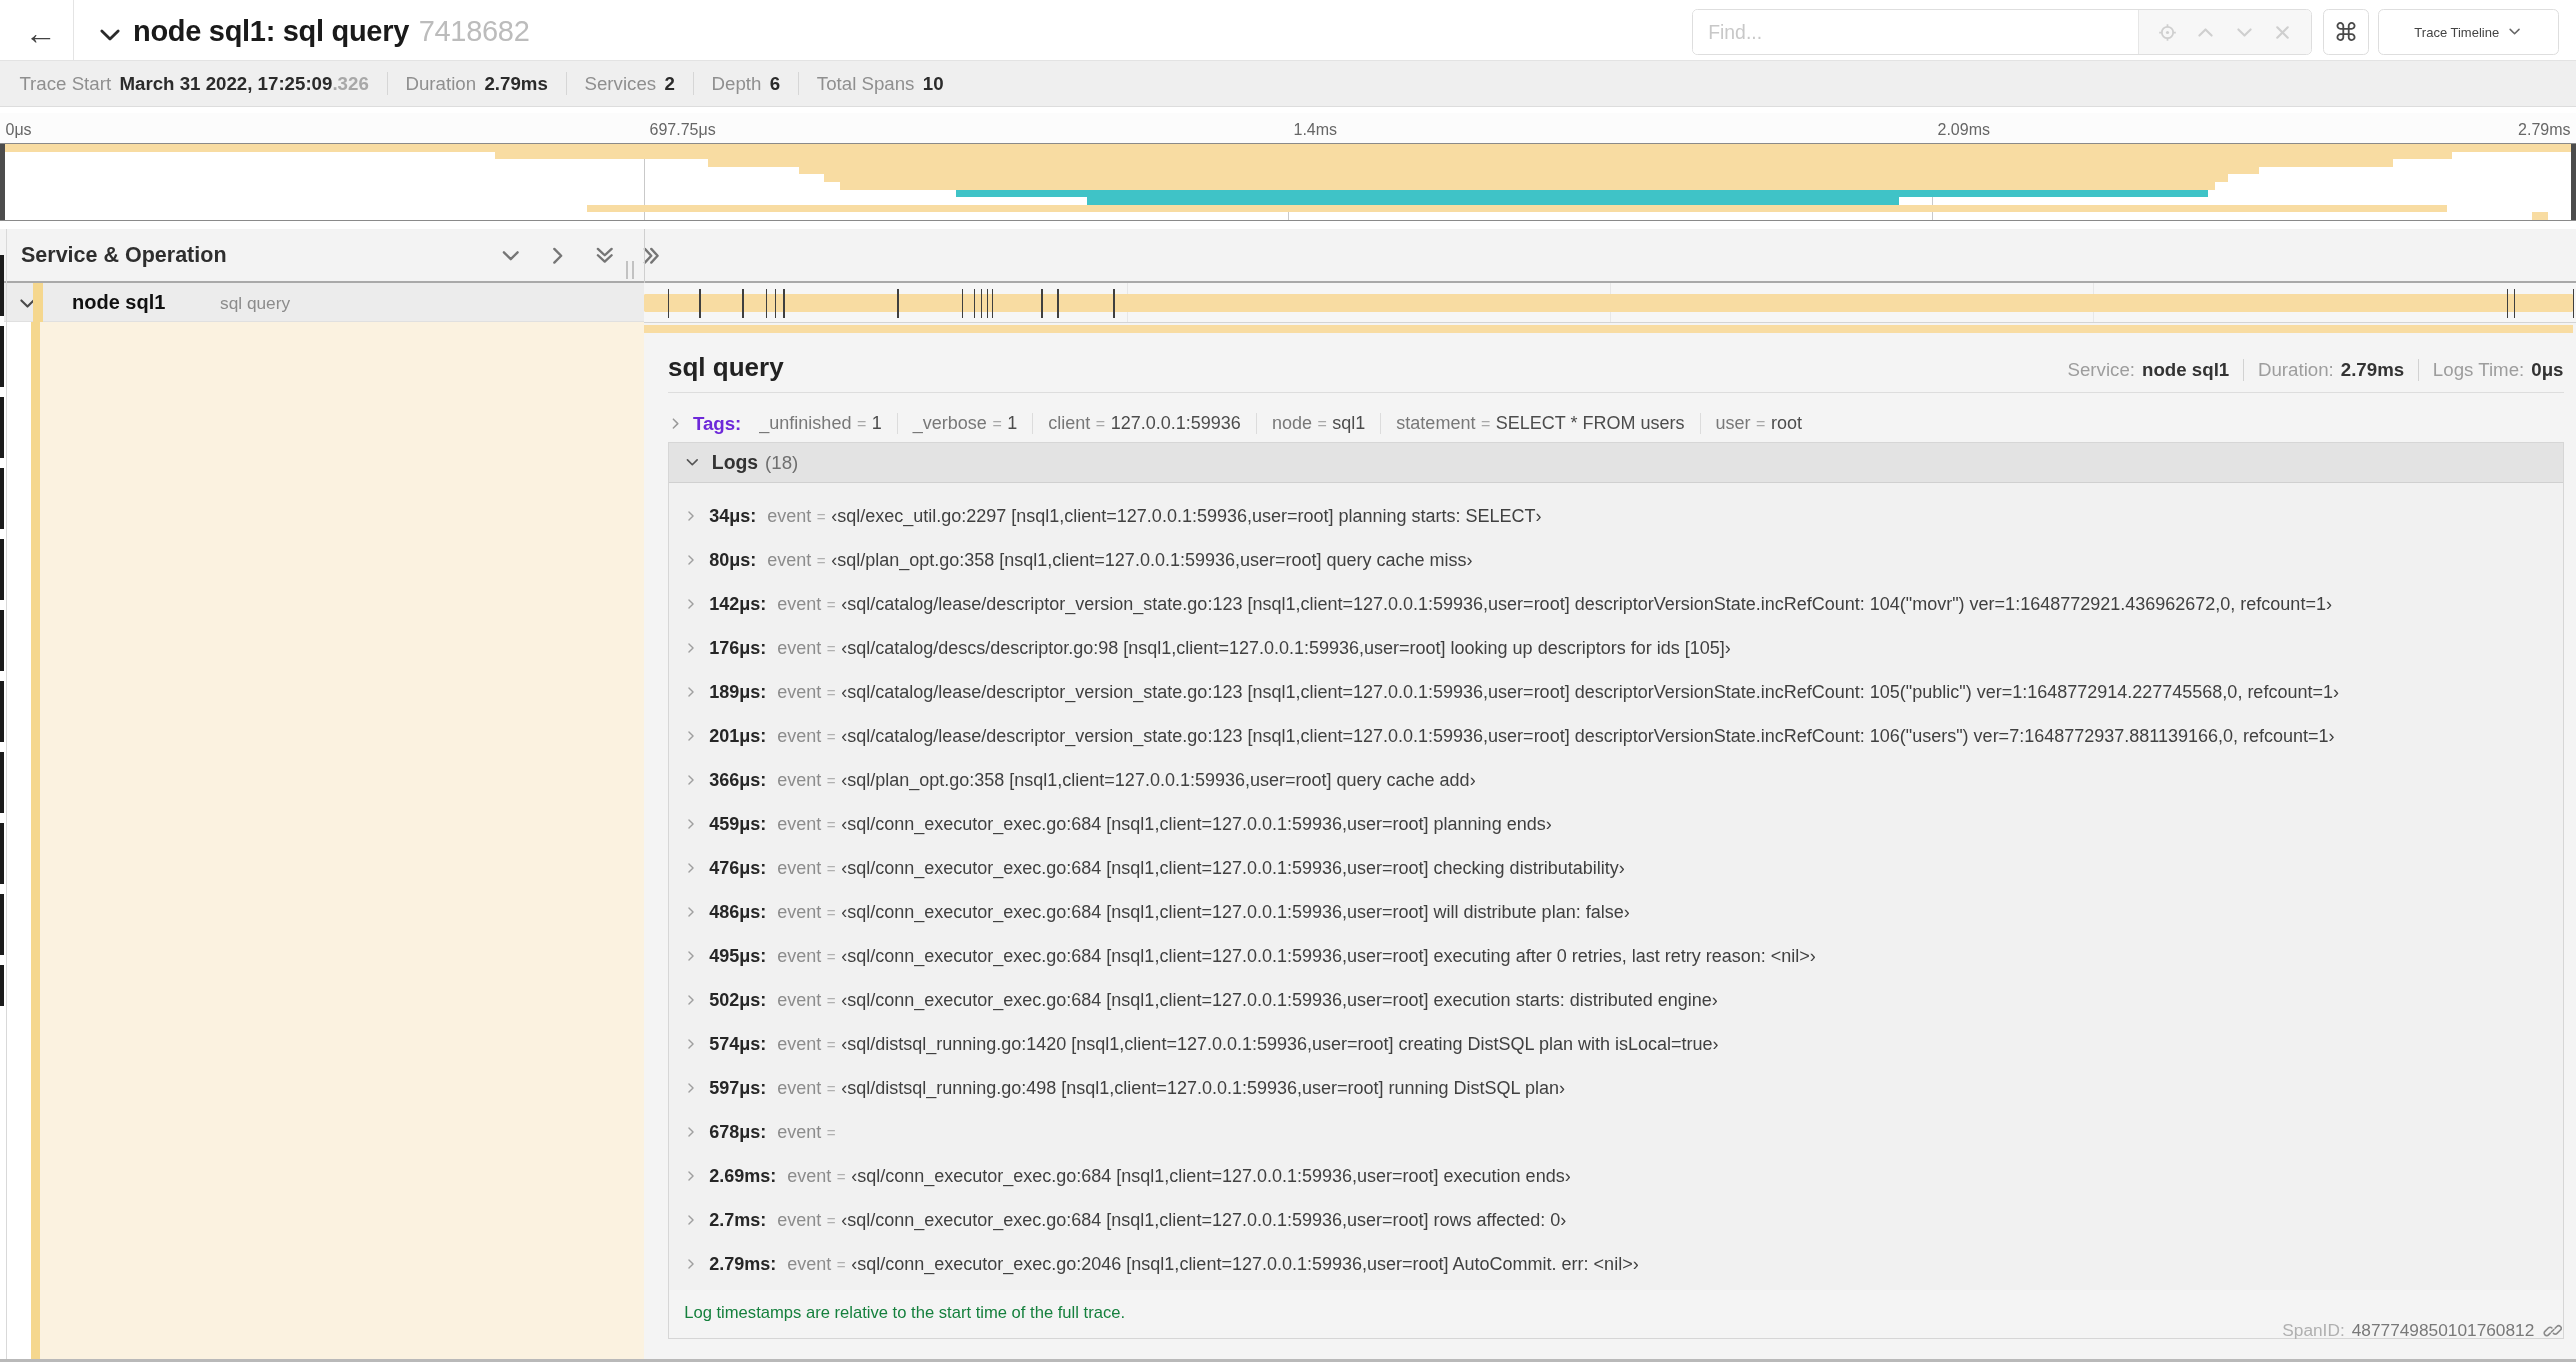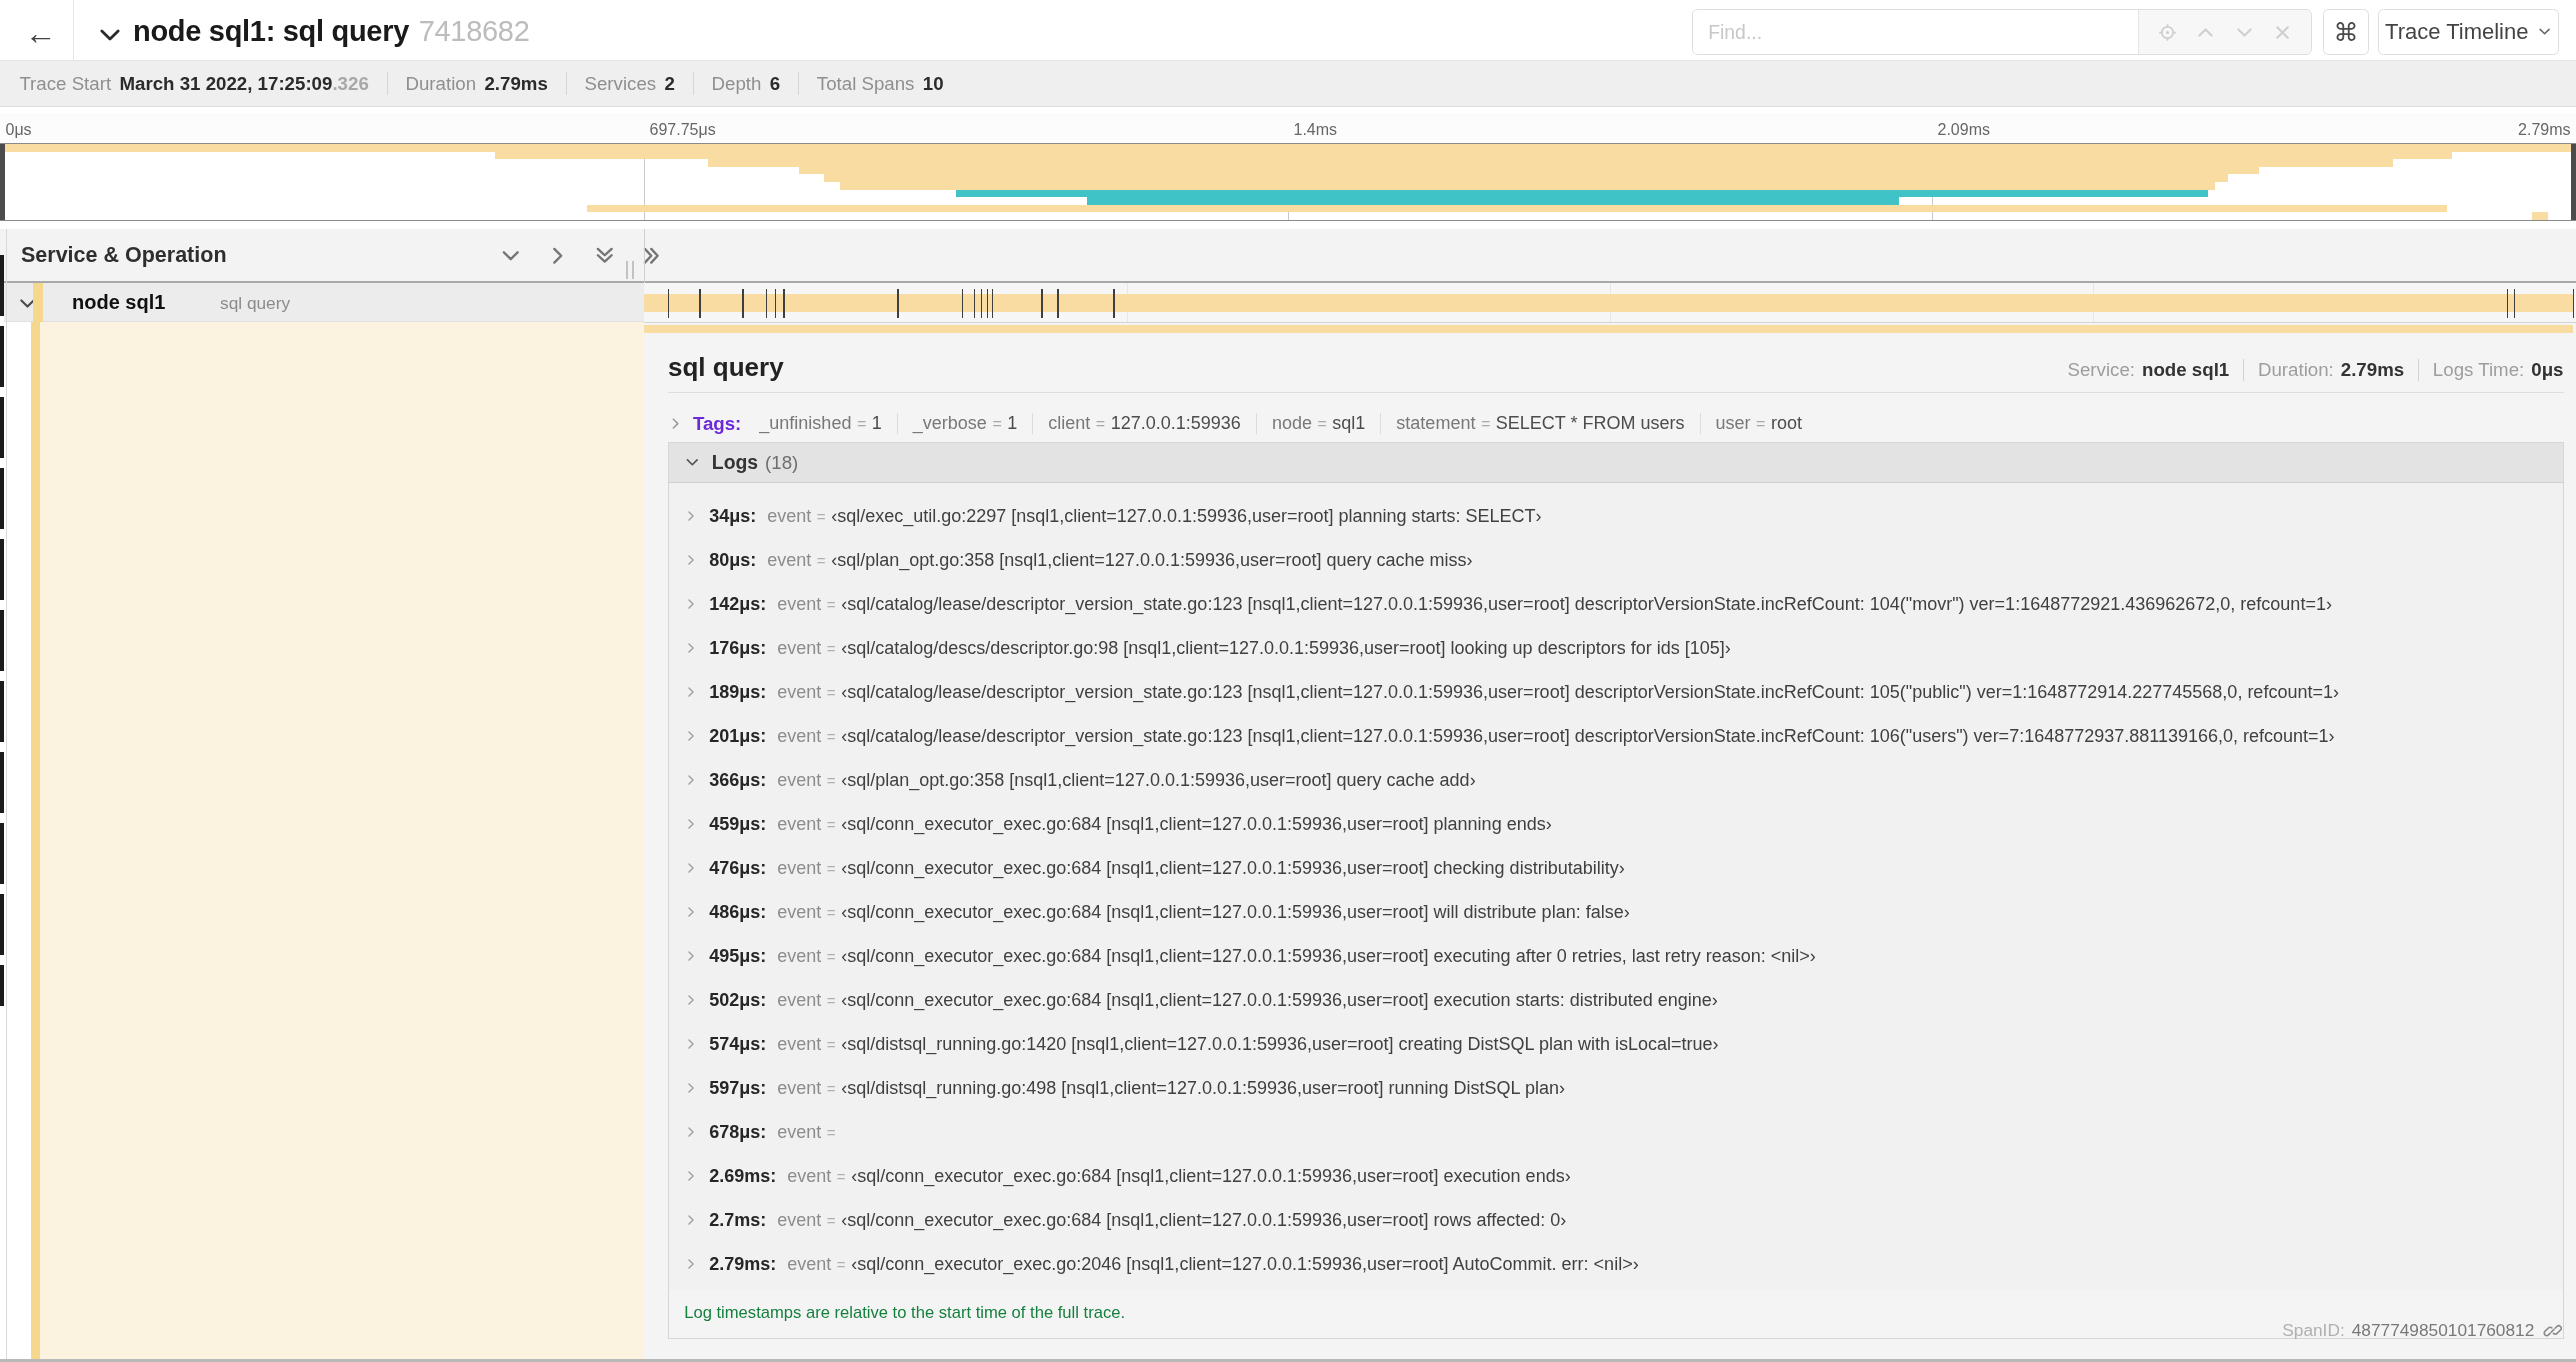--- a/index.html
+++ b/index.html
@@ -20,21 +20,21 @@
     border:0.7px solid #dedede; border-radius:5.5px; overflow:hidden; background:#fff; }
   #find-input { flex:1; border:none; outline:none; padding:0 15.2px; font-size:19.4px;
     font-family:inherit; color:#444; background:#fff; }
   #find-input::placeholder { color:#c8c8c8; }
   #find-icons { width:173px; background:#f7f7f7; border-left:0.7px solid #e6e6e6;
     display:flex; align-items:center; justify-content:space-evenly; color:#cfcfcf; }
   .find-ic { width:21px; height:21px; }
   #cmd-btn { left:2323px; top:9px; width:46px; height:46px; border:0.7px solid #dedede; border-radius:5.5px;
     background:#fff; font-size:25px; color:#4a4a4a; cursor:pointer; }
   #view-btn { left:2378px; top:9px; width:181px; height:46px; border:0.7px solid #dedede; border-radius:5.5px;
-    background:#fff; font-size:22px; color:#444; cursor:pointer; display:flex;
+    background:#fff; font-size:13px; color:#444; cursor:pointer; display:flex;
     align-items:center; justify-content:center; gap:8.3px; font-family:inherit; }
   #view-btn svg { width:15.2px; height:15.2px; color:#666; }
 
   
   #summary-bar { left:0; top:60px; width:2576px; height:47px; background:#efefef;
     border-top:0.7px solid #e3e3e3; border-bottom:0.7px solid #ddd;
     display:flex; align-items:center; padding-left:19.4px; font-size:18.7px; }
   .sum-item { display:flex; align-items:center; }
   .sum-label { color:#8f8f8f; margin-right:8.3px; }
   .sum-value { color:#2b2b2b; font-weight:bold; }

